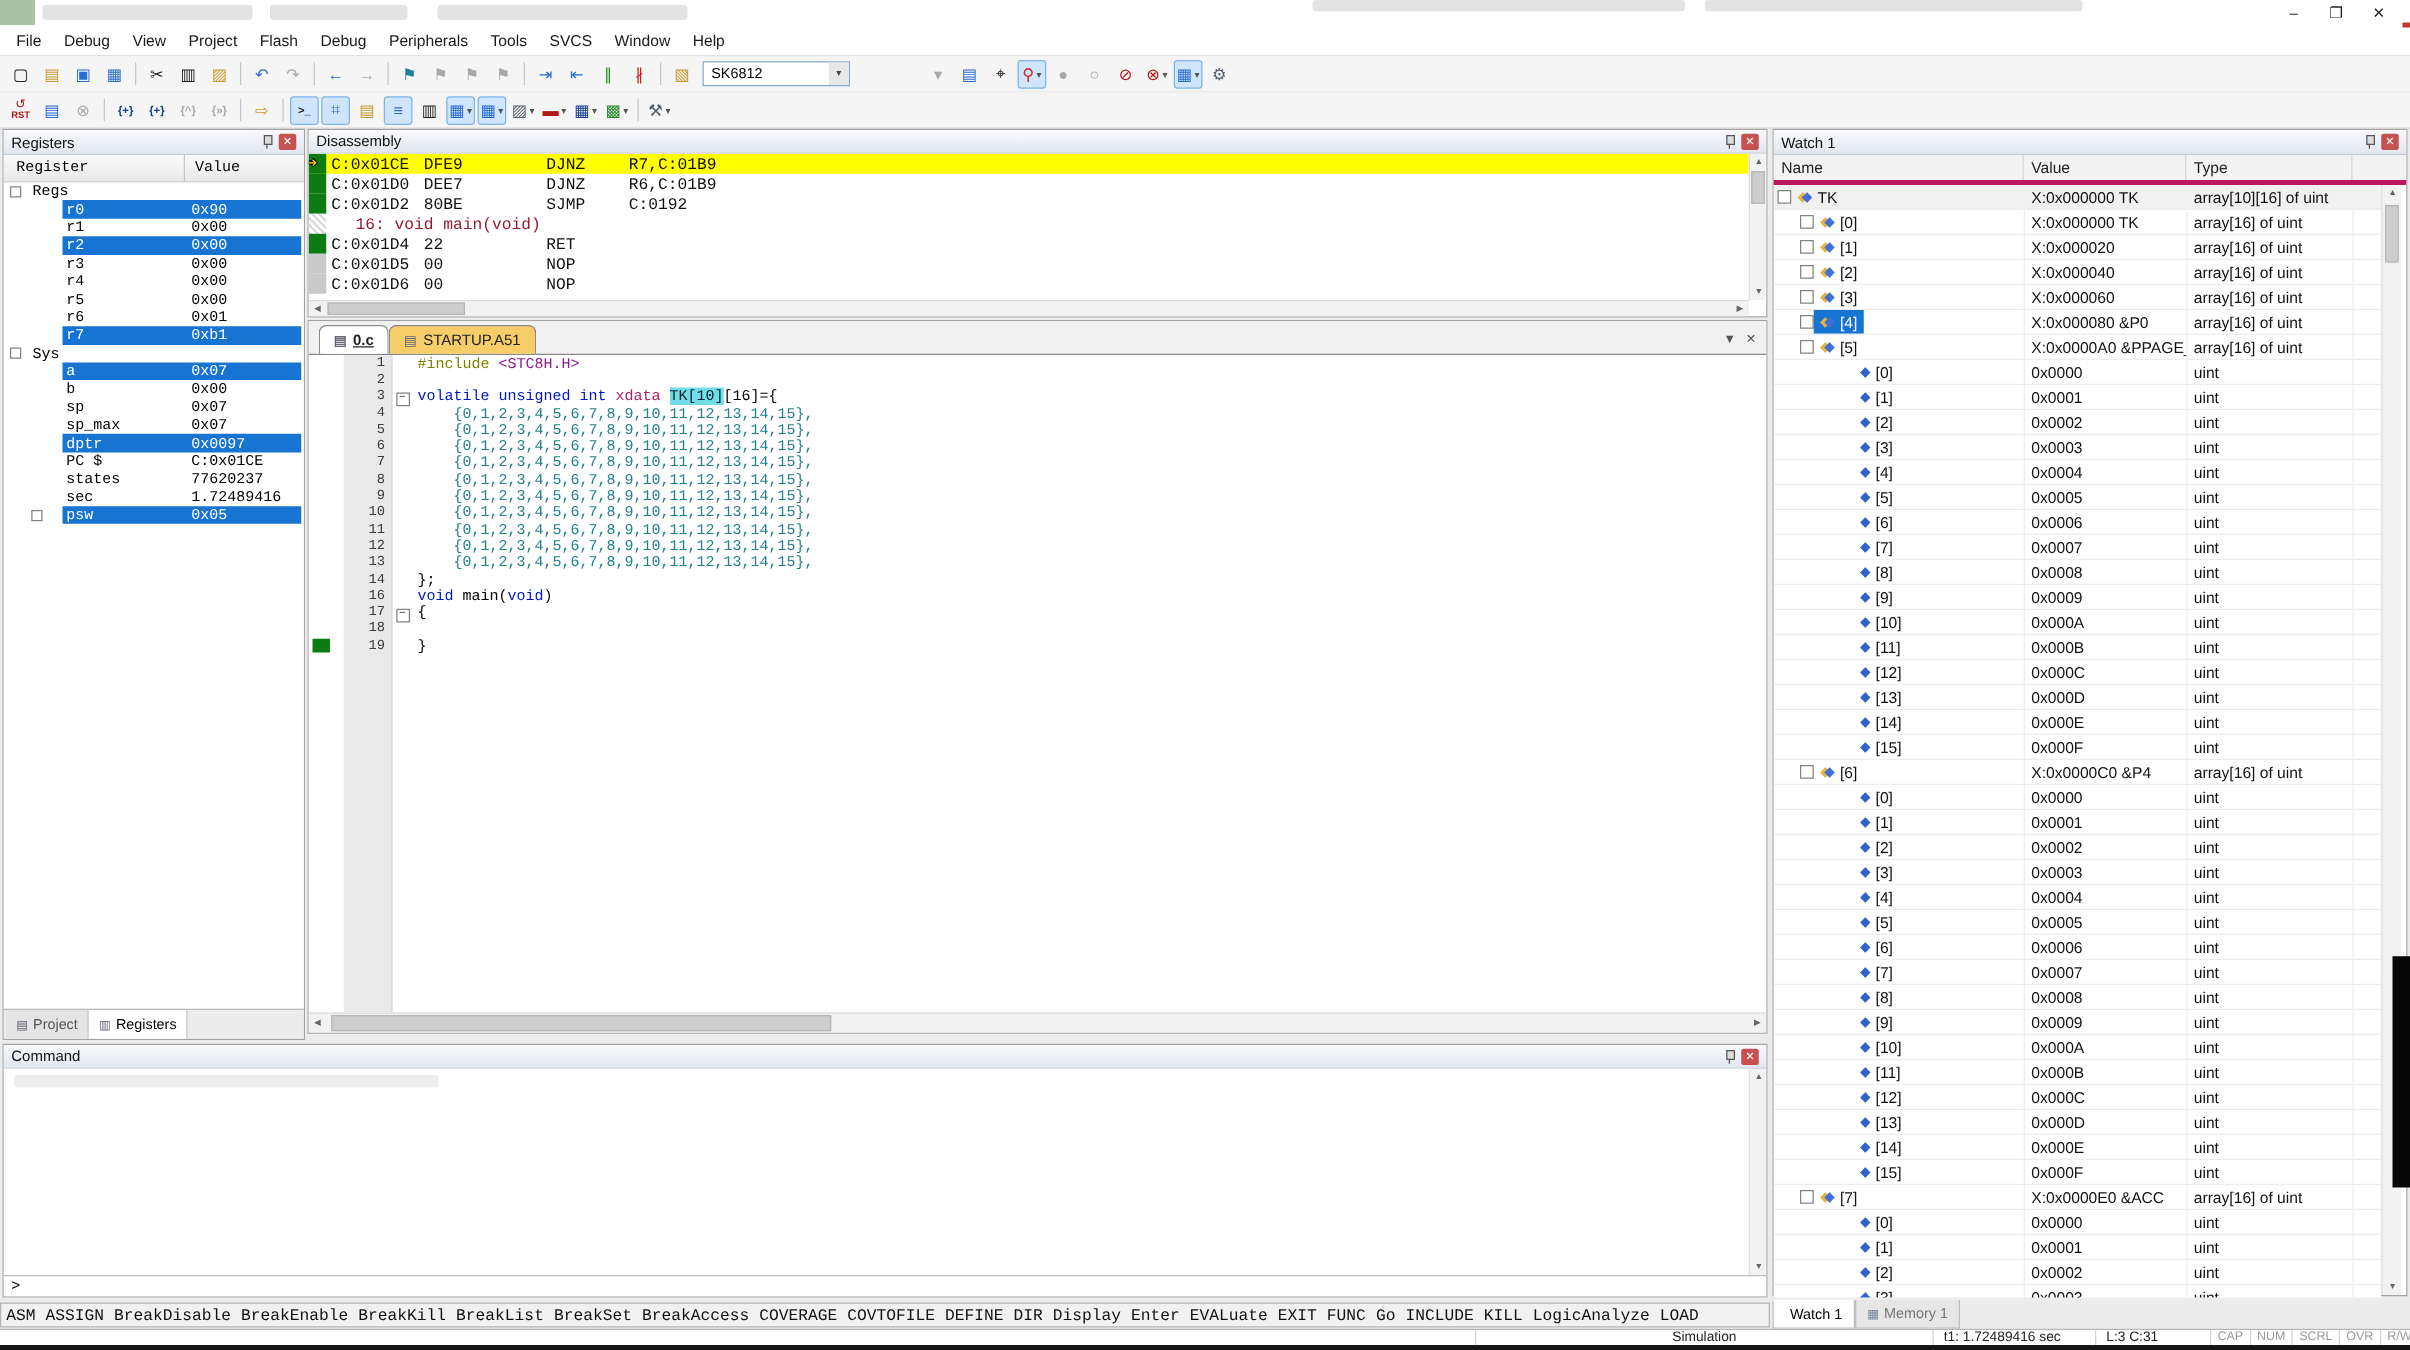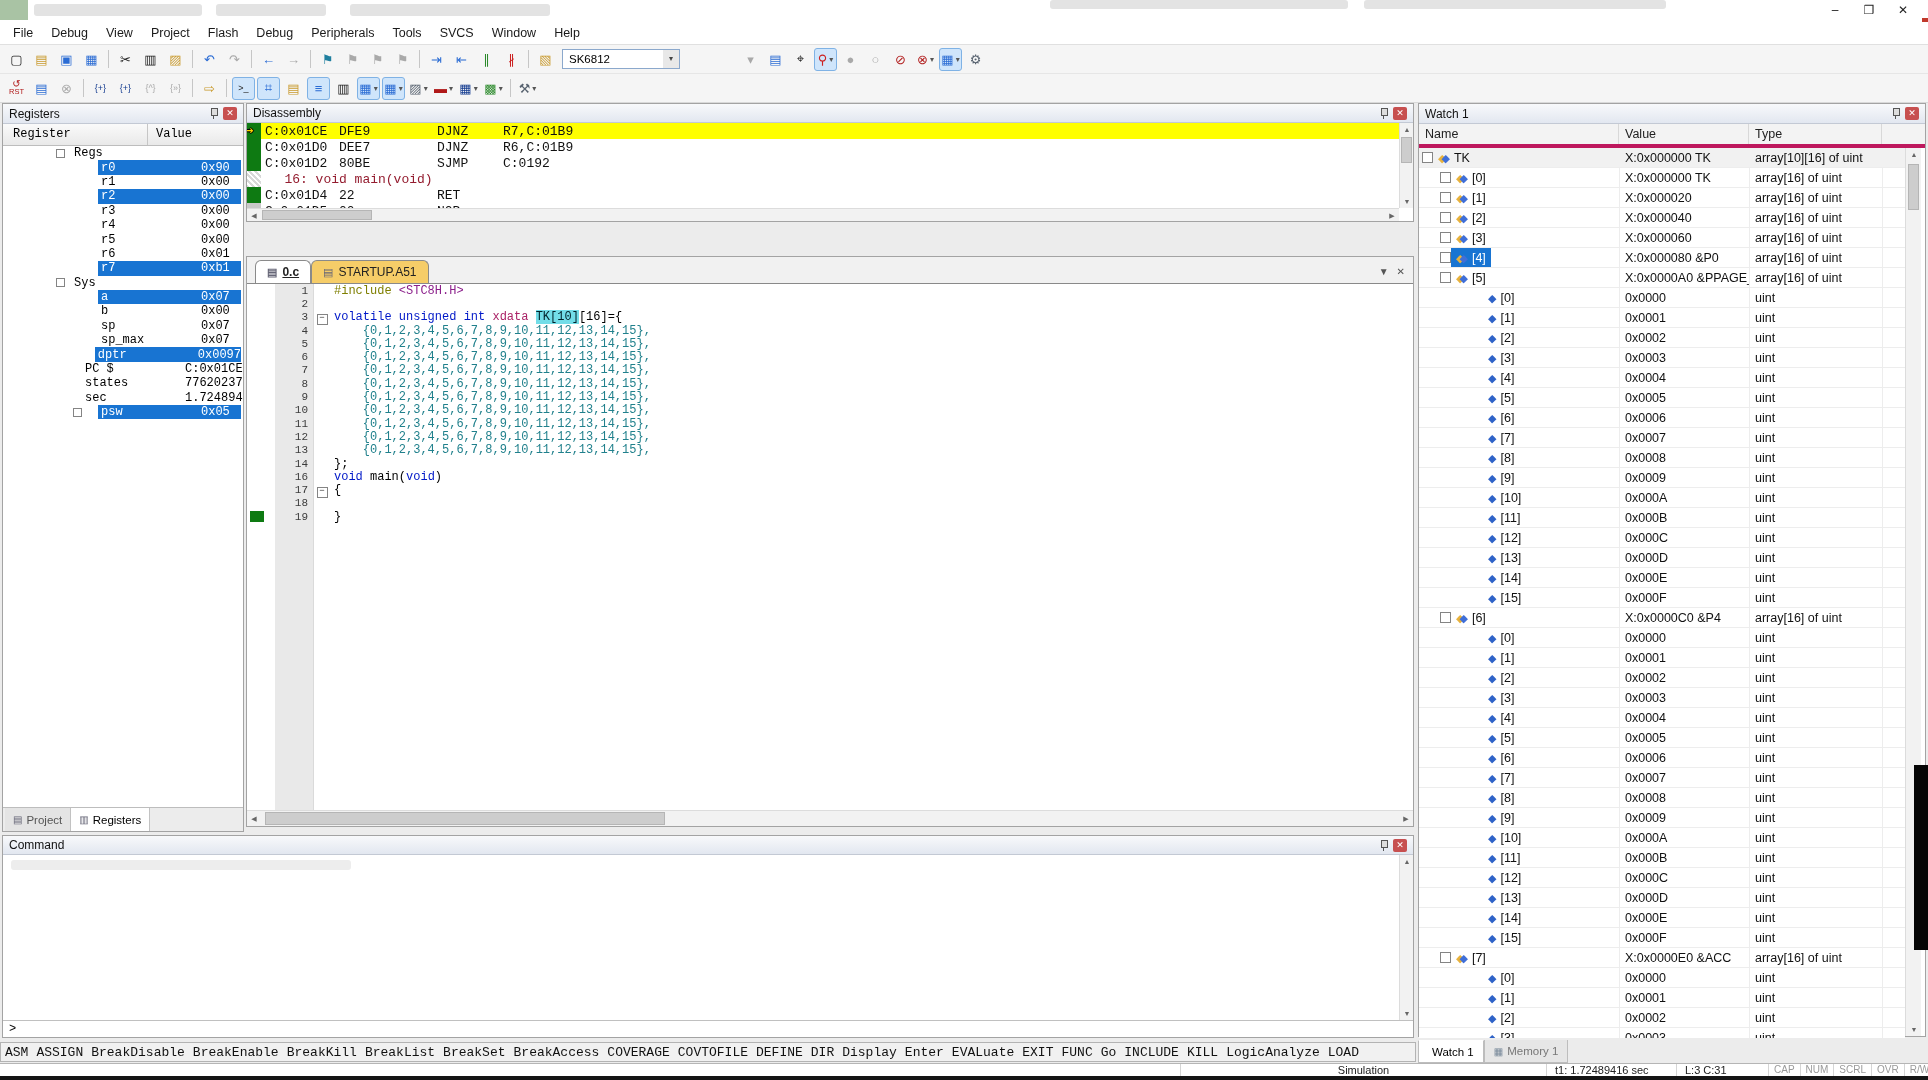--- a/index.html
+++ b/index.html
@@ -16,21 +16,21 @@
 
   .menubar { position:absolute; top:22px; left:0; width:100%; height:23px; background:#fff; border-bottom:1px solid #e0e0e0; display:flex; align-items:center; padding-left:4px; }
   .mitem { padding:0 9px; font-size:12.5px; color:#1a1a1a; line-height:22px; }
 
   .tbar { position:absolute; left:0; width:100%; height:29px; background:#f5f5f5; display:flex; align-items:center; padding-left:4px; }
   #tb1 { top:45px; border-bottom:1px solid #e6e6e6; }
   #tb2 { top:74px; border-bottom:1px solid #d9d9d9; }
   .tlist { display:flex; align-items:center; }
   .tlist.rightgap { margin-left:54px; }
   .ti { display:inline-flex; align-items:center; justify-content:center; min-width:23px; height:23px; border-radius:3px; font-size:13px; color:#333; margin:0 1px; }
-  .ti .tt { font-size:9px; font-weight:normal; }
+  .ti .tt { font-size:9px; font-weight:bold; }
   .ti.sep { min-width:1px; width:1px; height:18px; background:#c6c6c6; margin:0 4px; border-radius:0; }
   .ti.hl { background:#cfe5fb; border:1px solid #7fb2e5; }
   .ti.dd::after { content:"▾"; font-size:8px; color:#555; margin-left:2px; }
   .ti.rst { flex-direction:column; line-height:8px; }
   .ti.rst .tg { font-size:10px; }
   .ti.rst .tt { font-size:7.5px; letter-spacing:0; }
   .c-blue .tg, .c-blue .tt { color:#2b6cd4; } .c-navy .tg,.c-navy .tt { color:#123a8f; }
   .c-dim .tg,.c-dim .tt { color:#a9a9a9; } .c-amber .tg,.c-amber .tt { color:#c99a2e; }
   .c-teal .tg,.c-teal .tt { color:#1f7f9f; } .c-green .tg,.c-green .tt { color:#2b8a2b; }
   .c-red .tg,.c-red .tt { color:#cc2222; } .c-crimson .tg,.c-crimson .tt { color:#b01818; }
@@ -49,36 +49,36 @@
   .exp { width:11px; height:11px; min-width:11px; border:1px solid #848484; background:#fff; font-size:10px; line-height:9px; text-align:center; display:inline-block; color:#333; }
   .exp.none { visibility:hidden; }
 
   
   #registers { left:2px; top:103px; width:242px; height:729px; background:#f4f4f4; }
   #registers .ptitle { height:20px; }
   .rheader { position:absolute; top:20px; left:0; right:0; height:22px; display:flex; background:#f2f2f2; border-bottom:1px solid #bdbdbd; font:12px "Liberation Mono","DejaVu Sans Mono",monospace; }
   .rheader .hc1 { width:145px; border-right:1px solid #c6c6c6; padding-left:10px; line-height:20px; background:linear-gradient(#fafafa,#e9e9e9); }
   .rheader .hc2 { flex:1; padding-left:8px; line-height:20px; background:linear-gradient(#fafafa,#e9e9e9); }
   .rbody { position:absolute; top:42px; left:0; right:0; bottom:24px; background:#fff; overflow:hidden; }
-  .rrow { display:flex; height:14.4px; align-items:flex-end; font:12px "Liberation Mono","DejaVu Sans Mono",monospace;padding-left:48px; }
+  .rrow { display:flex; height:14.4px; align-items:flex-end; font:12px "Liberation Mono","DejaVu Sans Mono",monospace; }
   .rgut { display:flex; align-items:center; height:100%; }
   .rgut.g0 { width:20px; padding-left:5px; }
   .rgut.g1 { width:47px; padding-left:22px; }
   .rgut .exp { width:9px; height:9px; min-width:9px; font-size:9px; line-height:7px; }
   .rmain { flex:1; display:flex; height:100%; align-items:center; margin-right:2px; }
   .rmain.sel { background:#1874d2; color:#fff; }
   .rname { width:103px; padding-left:3px; white-space:pre; overflow:hidden; }
   .rval { flex:1; white-space:pre; }
   .rtabs { position:absolute; bottom:0; left:0; right:0; height:24px; background:#ececec; border-top:1px solid #bdbdbd; display:flex; align-items:stretch; padding-left:2px; }
   .rtab { display:flex; align-items:center; gap:4px; padding:0 8px; font-size:11.5px; color:#555; border-right:1px solid #c2c2c2; background:#e4e4e4; }
   .rtab.active { background:#fff; color:#000; }
   .rtab .tico { font-size:10px; color:#667; }
 
   
-  #disasm { left:246px; top:103px; width:1168px; height:119px; }
+  #disasm { left:246px; top:103px; width:1168px; height:151px; }
   .dbody { position:absolute; top:19px; left:0; right:14px; bottom:13px; background:#fff; overflow:hidden; }
   .drow { display:flex; height:16px; align-items:center; font:13px "Liberation Mono","DejaVu Sans Mono",monospace; color:#111; position:relative; }
   .drow.cur { background:#ffff00; }
   .dmar { width:14px; min-width:14px; height:16px; position:relative; background:#fff; }
   .dmar.mgreen { background:#0e7a12; }
   .dmar.mgray { background:#c9c9c9; }
   .dmar.mhatch { background:repeating-linear-gradient(45deg,#d8d8d8 0 2px,#fff 2px 4px); }
   .darrow { display:none; }
   .darrow.on { display:block; position:absolute; left:-1px; top:0px; font-size:13px; color:#ffd800; text-shadow:-1px 0 #000,1px 0 #000,0 -1px #000,0 1px #000; z-index:2; }
   .daddr { width:78px; padding-left:4px; white-space:pre; }

